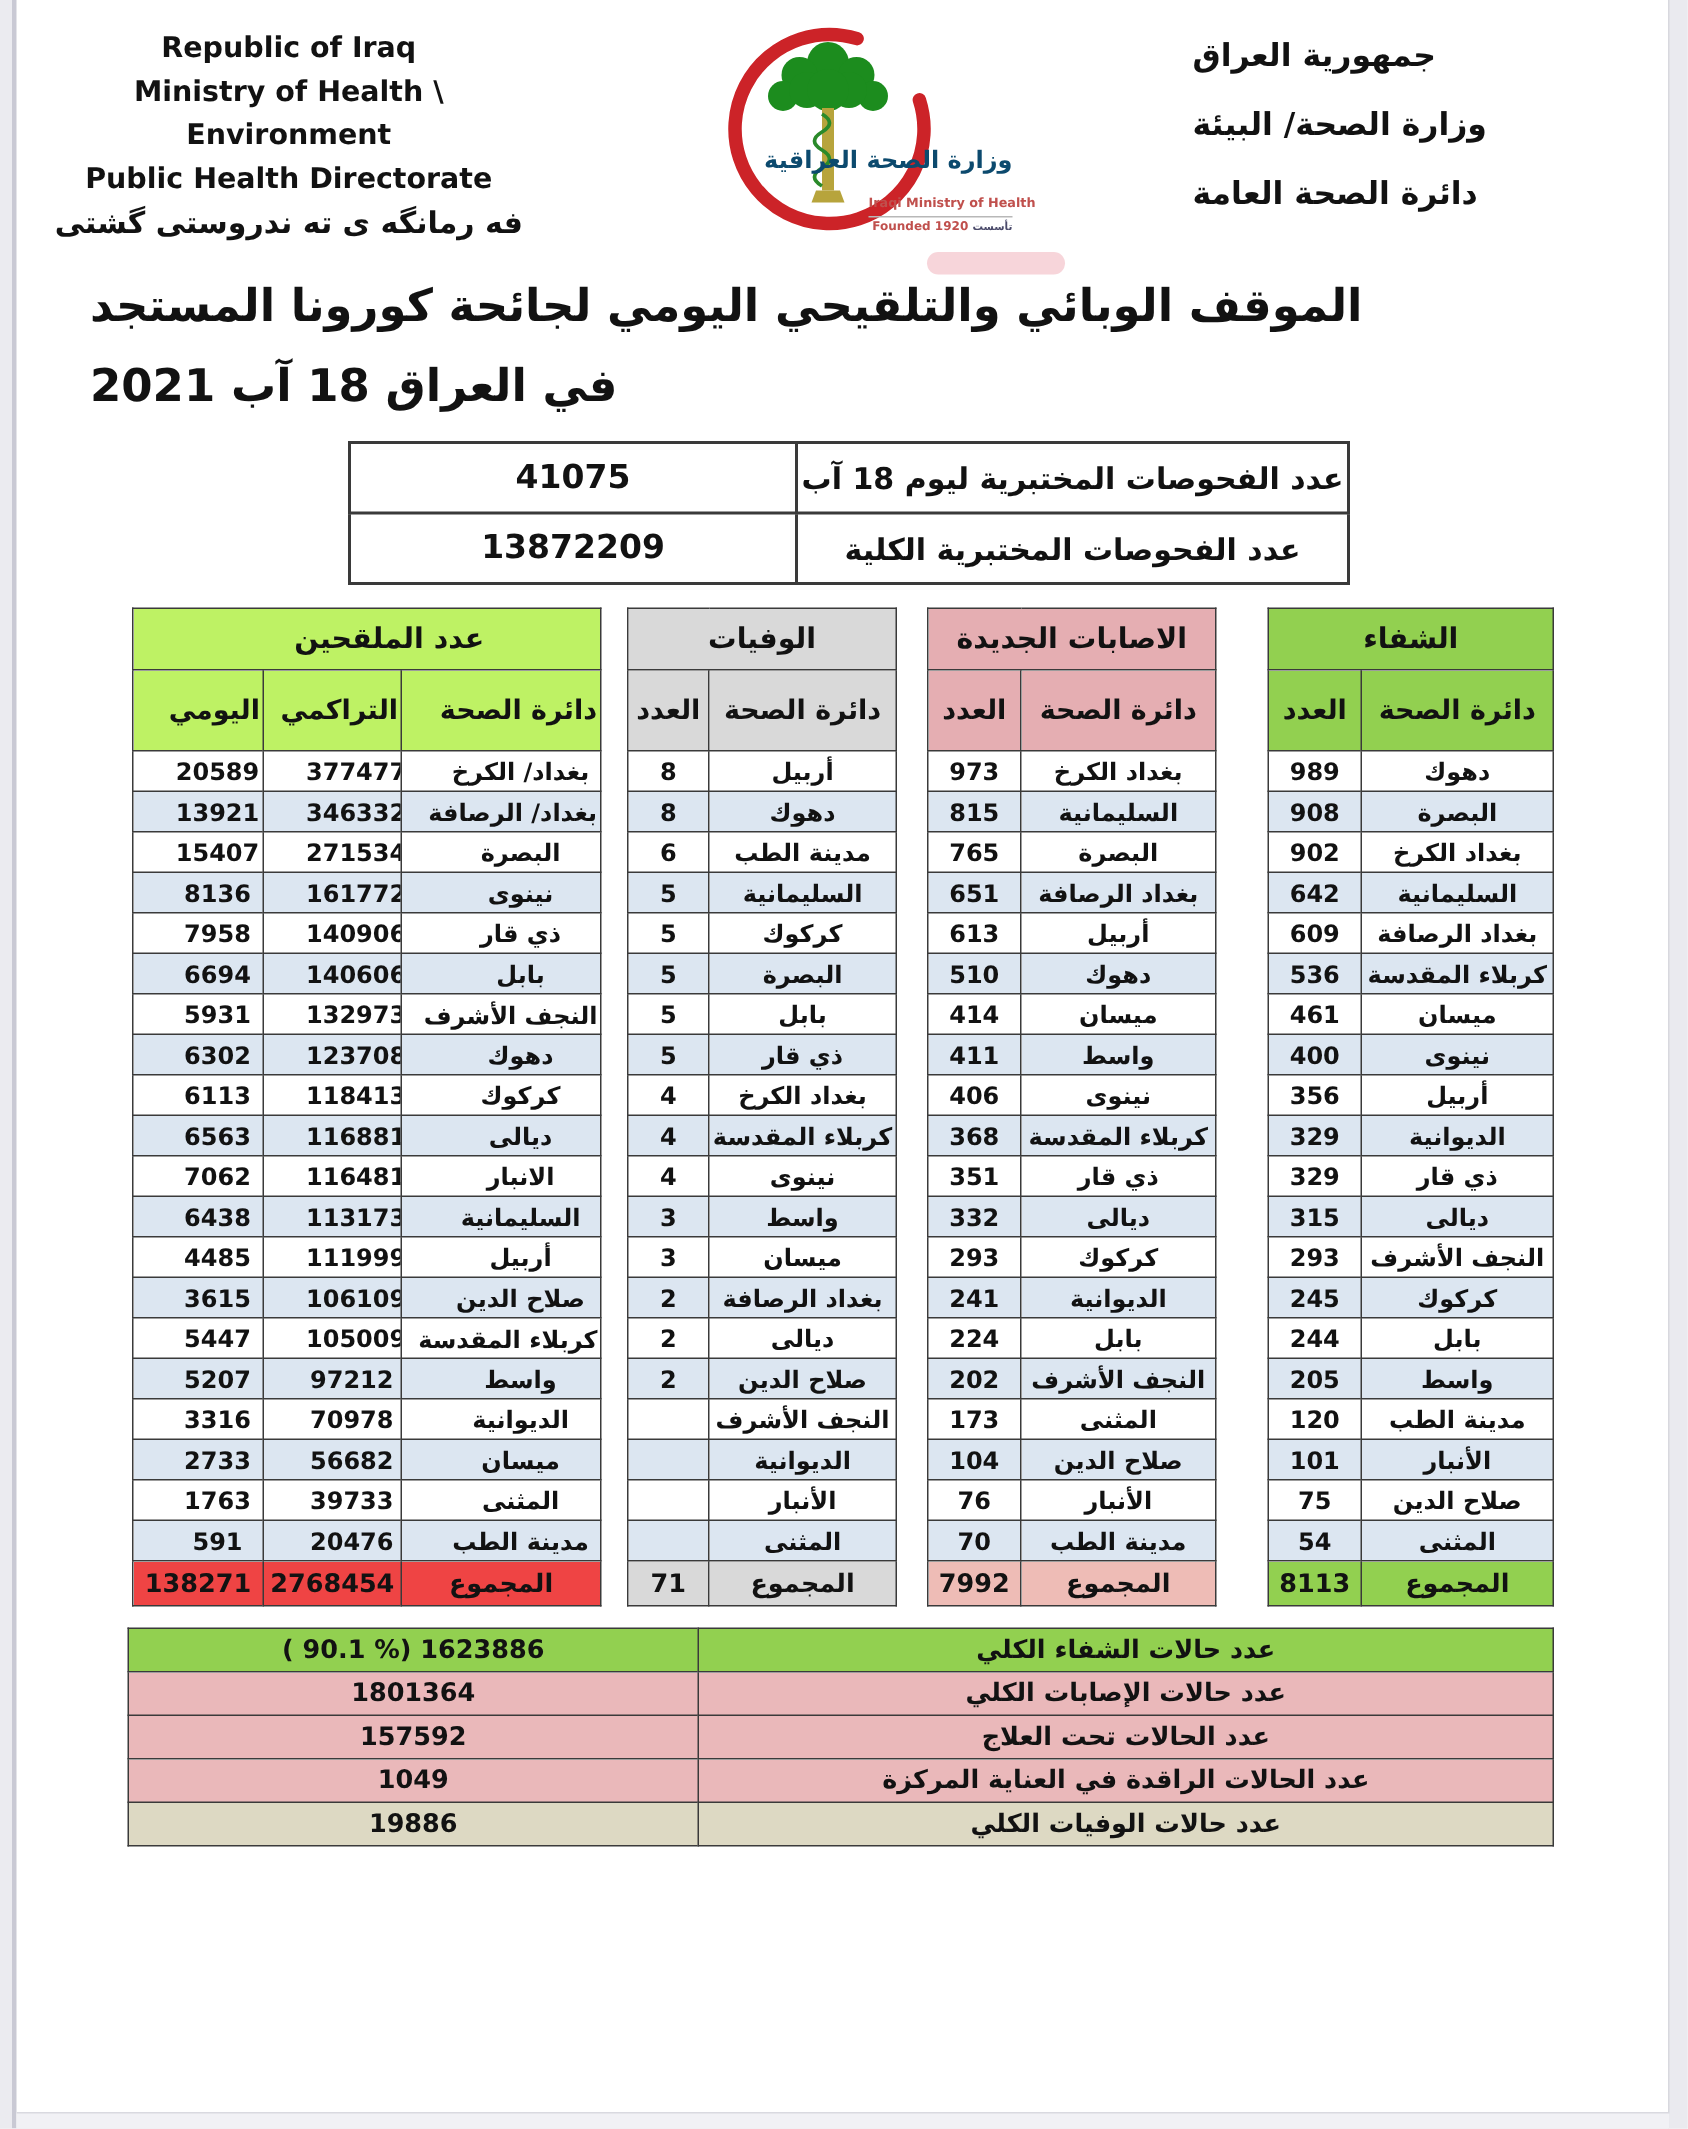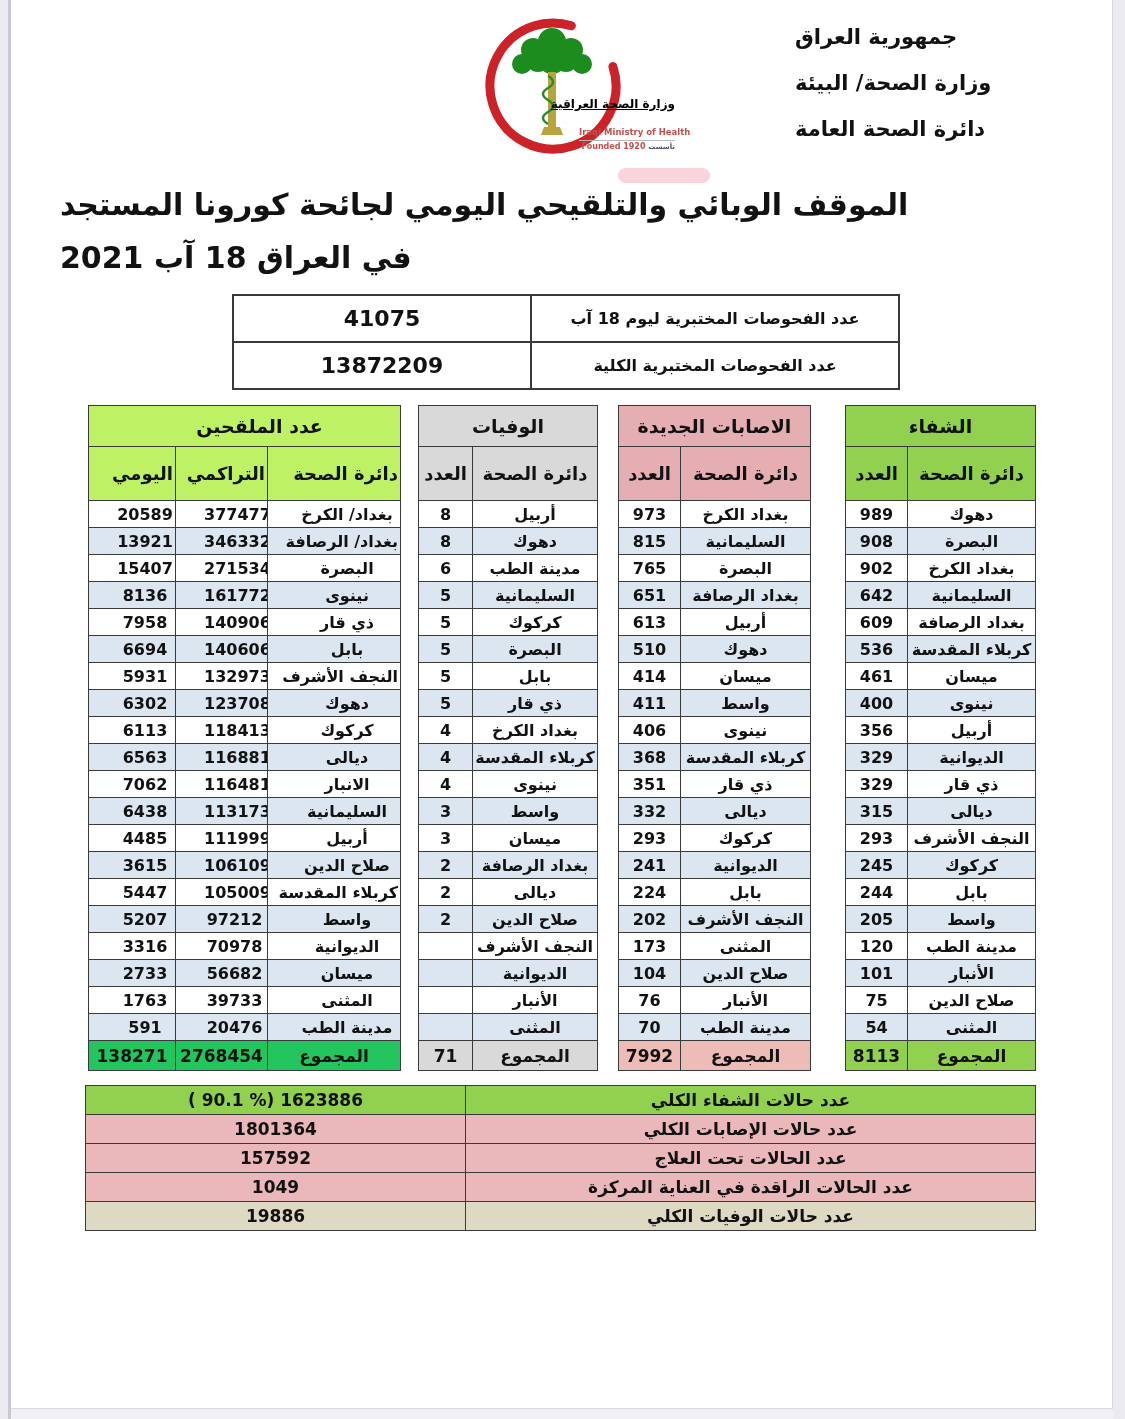--- a/index.html
+++ b/index.html
@@ -12,53 +12,53 @@
   .edge-b{position:absolute;left:11px;right:12px;bottom:0;height:10px;background:#f1f1f5;border-top:1px solid #d9d9e0;}
 
   
   .en-block{position:absolute;left:25px;top:18px;width:335px;text-align:center;
             font-weight:bold;font-size:19px;line-height:29px;}
   .en-block .ku{font-size:20px;direction:rtl;}
   .ar-block{position:absolute;left:795px;top:14px;width:255px;text-align:left;direction:rtl;
             font-weight:bold;font-size:21px;line-height:46px;}
   .logo{position:absolute;left:465px;top:6px;width:212px;height:160px;}
   .logo-text{position:absolute;left:114px;top:92px;width:96px;text-align:right;line-height:1.15;}
-  .logo-text .lt-ar{font-size:12px;font-weight:bold;color:#000000;direction:rtl;white-space:nowrap;text-decoration:underline;}
+  .logo-text .lt-ar{font-size:16px;font-weight:bold;color:#0c4a6e;direction:rtl;white-space:nowrap;}
   .logo-text .lt-en{font-size:8.5px;font-weight:bold;color:#c0504d;white-space:nowrap;margin-top:16px;}
   .logo-text .lt-f{font-size:8px;font-weight:bold;color:#c0504d;white-space:nowrap;border-top:1px solid #b8b8b8;margin-top:2px;padding-top:1px;}
   .lt-f .fa{color:#4a4a6a;font-size:7px;}
 
   .smudge{position:absolute;left:618px;top:168px;width:92px;height:15px;background:rgba(242,185,193,.6);border-radius:8px;}
 
   .title{position:absolute;left:60px;top:178px;width:1010px;text-align:left;direction:rtl;
          font-weight:bold;font-size:30px;line-height:53px;}
 
   
   table{border-collapse:collapse;position:absolute;table-layout:fixed;direction:rtl;}
   th,td{border:1.5px solid #3a3a3a;font-weight:bold;text-align:center;vertical-align:middle;
         padding:0 2px;overflow:hidden;white-space:nowrap;}
 
   
   .tests{left:232px;top:294px;width:666px;border:2px solid #2f2f2f;}
   .tests td{height:45px;border-width:2px;}
-  .tests td:first-child{font-size:16px;}
+  .tests td:first-child{font-size:20px;}
   .tests td:last-child{font-size:22px;direction:ltr;}
 
   
   .rt thead th.ttl{height:40px;font-size:19px;}
   .rt thead th.colh{height:53px;font-size:18px;}
   .rt tbody td{height:26px;font-size:16px;}
   .rt tbody td:last-child{direction:ltr;}
   .rt tfoot td{height:29px;font-size:17px;}
   .rt tfoot td:last-child{direction:ltr;}
   .rt tbody tr:nth-child(even) td{background:#DCE6F1;}
 
   .blue-t{left:88px;top:405px;width:312px;}
   .blue-t thead th{background:#bef264;padding-left:32px;}
-  .blue-t tfoot td{background:#22c55e;}
+  .blue-t tfoot td{background:#ef4444;}
   .blue-t tbody td{direction:ltr;padding-left:28px;}
   .blue-t tbody td:first-child{direction:rtl;}
 
   .gray-t{left:418px;top:405px;width:179px;}
   .gray-t thead th{background:#D9D9D9;}
   .gray-t tfoot td{background:#D9D9D9;}
 
   .pink-t{left:618px;top:405px;width:192px;}
   .pink-t thead th{background:#E5AEB2;}
   .pink-t tfoot td{background:#EEBCB6;}
@@ -77,20 +77,26 @@
 </style>
 </head>
 <body>
 
 <div class="page">
   <div class="edge-l"></div>
   <div class="edge-ll"></div>
   <div class="edge-r"></div>
   <div class="edge-b"></div>
 
+  <div class="en-block">
+    <div>Republic of Iraq</div>
+    <div>Ministry of Health \ Environment</div>
+    <div>Public Health Directorate</div>
+    <div class="ku">فه رمانگه ی ته ندروستی گشتی</div>
+  </div>
 
   <div class="logo">
     <svg width="212" height="160" viewBox="0 0 212 160">
       <circle cx="88" cy="80" r="63" fill="none" stroke="#cc2328" stroke-width="9" pathLength="360" stroke-dasharray="305 55" stroke-linecap="round" transform="rotate(-18 88 80)"></circle>
 
       <g fill="#1c8c1e">
         <circle cx="87" cy="36" r="14"></circle>
         <circle cx="68" cy="44" r="12"></circle>
         <circle cx="106" cy="44" r="12"></circle>
         <circle cx="57" cy="58" r="10"></circle>

